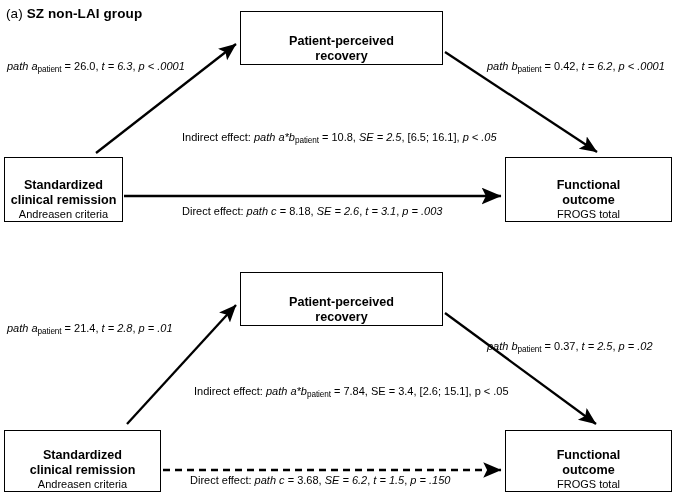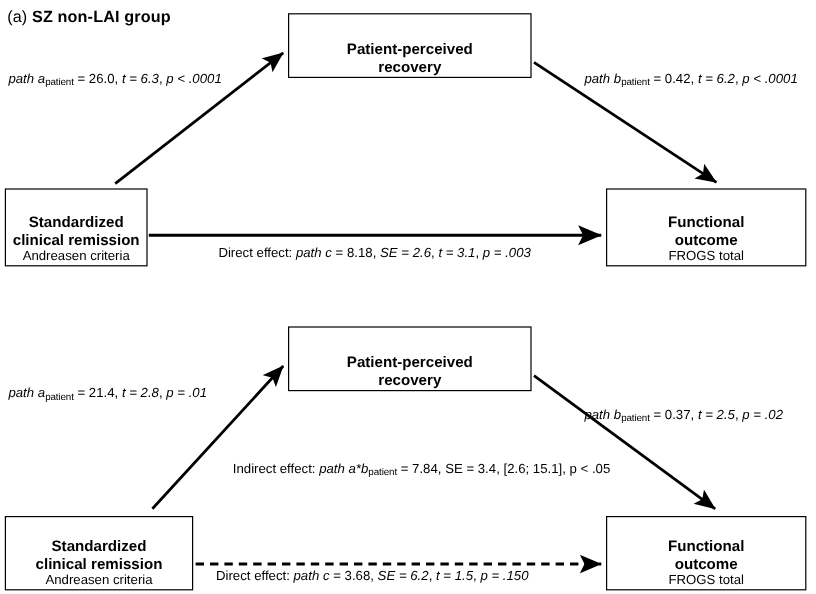--- a/index.html
+++ b/index.html
@@ -46,21 +46,21 @@
   .lbl .sub{font-size:8.2px;vertical-align:-2px;letter-spacing:-.1px;}
 
   #a-path-a{left:7px;top:60px;}
   #a-path-b{left:487px;top:60px;}
   #a-indirect{left:182px;top:131px;}
   #a-direct{left:182px;top:205px;}
 
   #b-path-a{left:7px;top:322px;}
   #b-path-b{left:487px;top:340px;}
   #b-indirect{left:182px;top:385px;margin-left:12px;}
-  #b-direct{left:180px;top:474px;}
+  #b-direct{left:190px;top:474px;}
 </style>
 </head>
 <body>
 
 <svg class="arrows" viewBox="0 0 680 495">
   <defs>
     <marker id="ah" markerWidth="9" markerHeight="9" refX="7.4" refY="3.2" orient="auto" markerUnits="strokeWidth">
       <path d="M0,0 L7.6,3.2 L0,6.4 L1.6,3.2 z" fill="#000"></path>
     </marker>
     <marker id="ah2" markerWidth="9" markerHeight="9" refX="7.4" refY="3.2" orient="auto" markerUnits="strokeWidth">
@@ -114,20 +114,29 @@
   </div>
 
   <div class="lbl" id="a-path-b">
     <i>path</i>
     <i>b</i><span class="sub">patient</span>
     <span>= 0.42</span>,
     <i>t = 6.2</i>,
     <i>p &lt; .0001</i>
   </div>
 
+  <div class="lbl" id="a-indirect">
+    <span>Indirect effect:</span>
+    <i>path</i>
+    <i>a*b</i><span class="sub">patient</span>
+    <span>= 10.8</span>,
+    <i>SE = 2.5</i>,
+    <span>[6.5; 16.1]</span>,
+    <i>p &lt; .05</i>
+  </div>
 
   <div class="lbl" id="a-direct">
     <span>Direct effect:</span>
     <i>path</i>
     <i>c</i>
     <span>= 8.18</span>,
     <i>SE = 2.6</i>,
     <i>t = 3.1</i>,
     <i>p = .003</i>
   </div>

